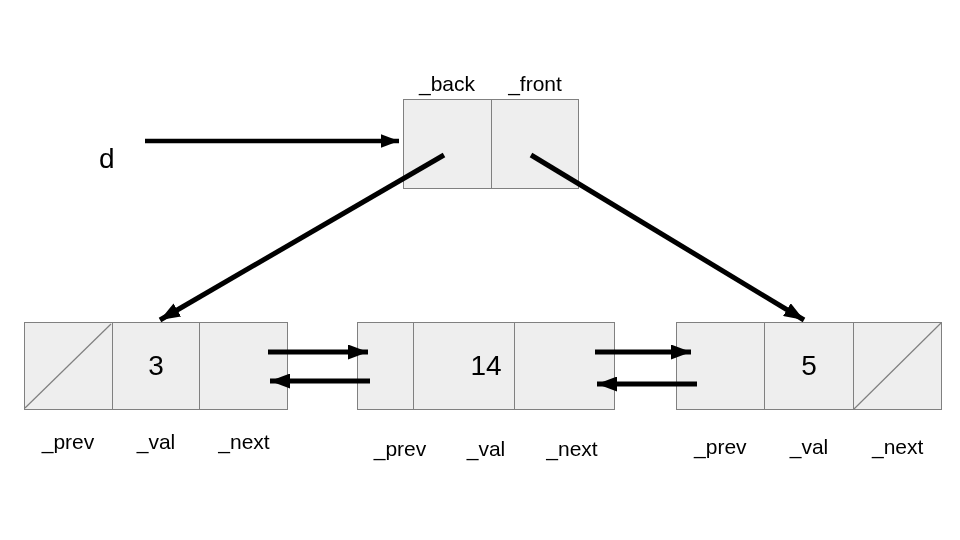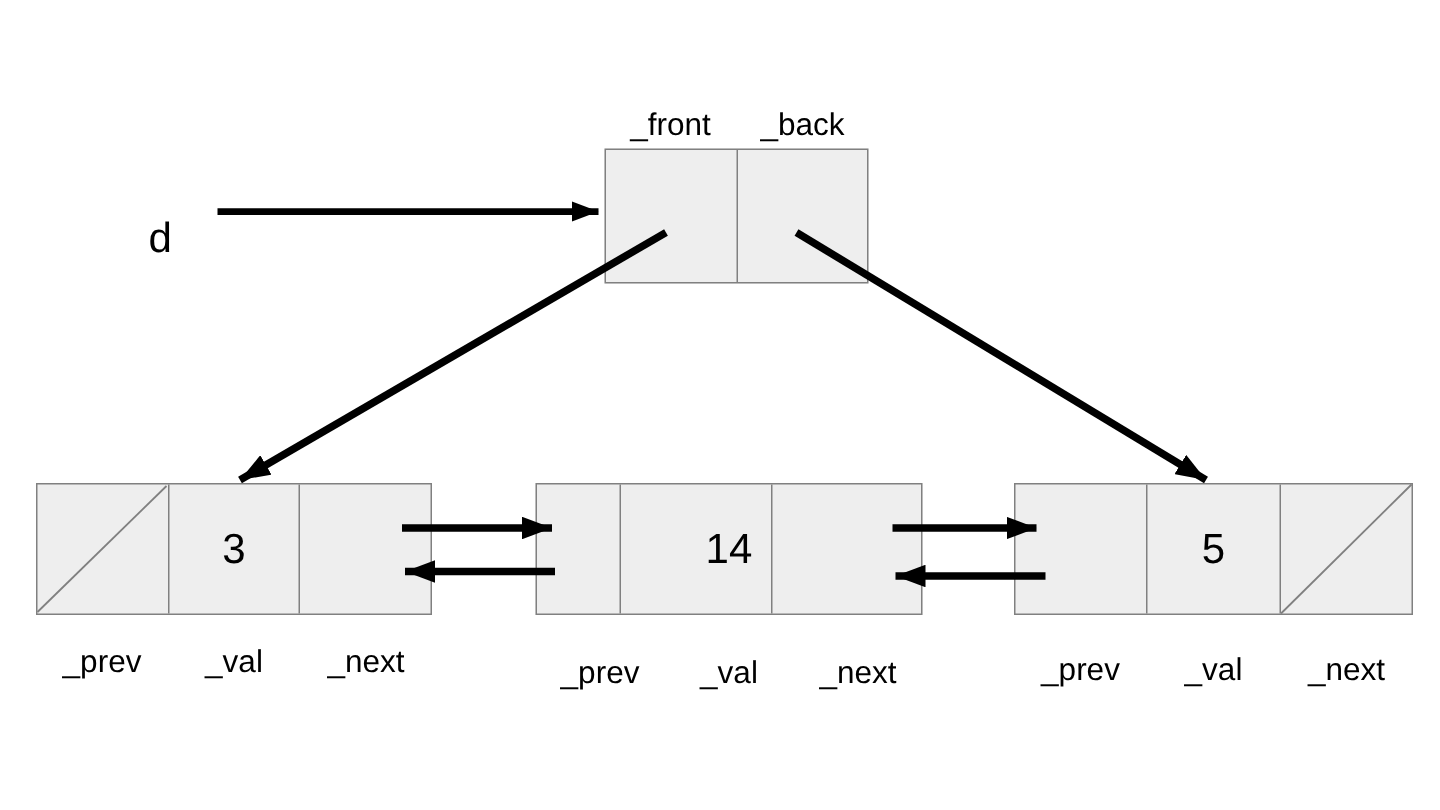--- a/index.html
+++ b/index.html
@@ -94,22 +94,22 @@
 
     <line class="arrow" x1="697" y1="384" x2="597" y2="384" marker-end="url(#ah)"></line>
 
     <line class="nullline" x1="25" y1="408" x2="111" y2="324"></line>
     <line class="nullline" x1="854" y1="409" x2="941" y2="323"></line>
   </svg>
 
   <div class="var-label" style="left:99px; top:143px;">d</div>
 
   <div class="labels-row" style="left:403px; top:72px; width:176px;">
+    <span>_back</span>
     <span>_front</span>
-    <span>_back</span>
   </div>
 
   <div class="box" style="left:403px; top:99px; width:176px; height:90px;">
     <div class="cell"></div>
     <div class="cell"></div>
   </div>
 
   <div class="box" style="left:24px; top:322px; width:264px; height:88px;">
     <div class="cell"></div>
     <div class="cell">

